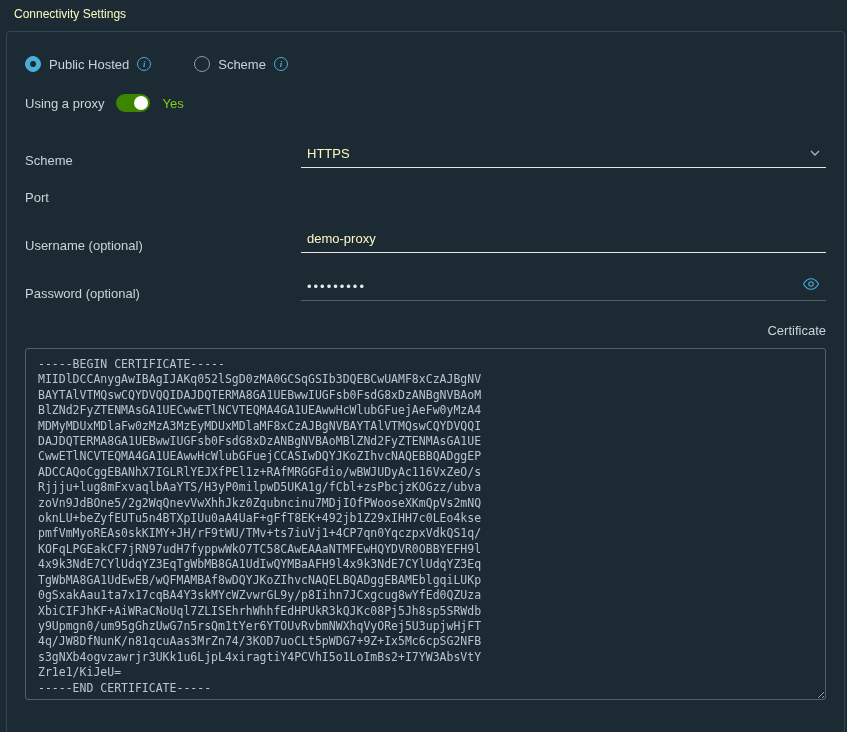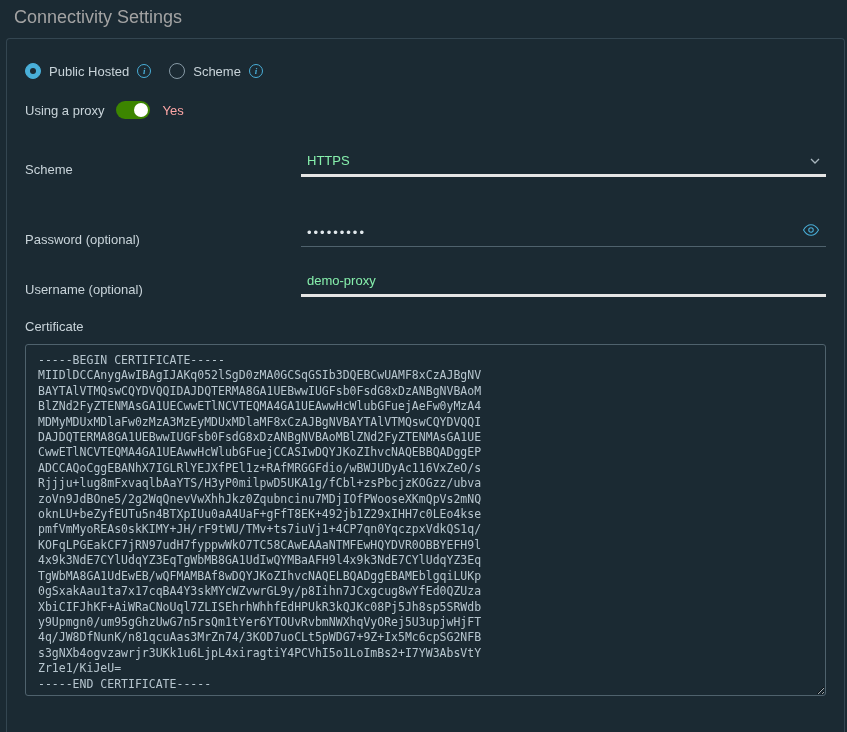--- a/index.html
+++ b/index.html
@@ -7,38 +7,38 @@
   body {
     background: #1b2a33;
     color: #c9d4da;
     font-family: -apple-system, BlinkMacSystemFont, "Segoe UI", Arial, sans-serif;
     font-size: 13px;
     overflow: hidden;
   }
   .page { width: 847px; height: 732px; display: flex; flex-direction: column; }
   .header {
     padding: 7px 14px 10px 14px;
-    color: #a3a3a3;
-    font-size: 18px;
+    color: #fef9c3;
+    font-size: 12px;
   }
   .panel-wrap {
     flex: 1;
     padding: 0 2px 0 6px;
   }
   .panel {
     border: 1px solid #344651;
     border-radius: 4px 4px 0 0;
     border-bottom: none;
     padding: 24px 18px 12px 18px;
     height: 100%;
   }
   .radio-row {
     display: flex;
     align-items: center;
-    gap: 18px;
+    gap: 43px;
     margin-bottom: 22px;
   }
   .radio-opt {
     display: flex;
     align-items: center;
     gap: 8px;
     cursor: pointer;
   }
   .radio-circle {
     width: 16px; height: 16px;
@@ -85,21 +85,21 @@
     position: relative;
     cursor: pointer;
   }
   .toggle-knob {
     position: absolute;
     right: 2px; top: 2px;
     width: 14px; height: 14px;
     background: #fff;
     border-radius: 50%;
   }
-  .toggle-state { color: #fca5a5; font-size: 13px; }
+  .toggle-state { color: #84cc16; font-size: 13px; }
   .field-row {
     display: flex;
     align-items: flex-end;
     margin-bottom: 22px;
   }
   .field-label {
     width: 276px;
     flex-shrink: 0;
     color: #c9d4da;
     font-size: 13px;
@@ -107,22 +107,22 @@
   .field-control {
     flex: 1;
     display: flex;
     align-items: center;
     position: relative;
   }
   .select, .text-input {
     width: 100%;
     background: transparent;
     border: none;
-    border-bottom: 3px solid #e5e5e5;
-    color: #86efac;
+    border-bottom: 1px solid #e5e5e5;
+    color: #fef9c3;
     font-size: 13px;
     padding: 4px 6px 6px 6px;
     outline: none;
     font-family: inherit;
   }
   .select-wrap { position: relative; width: 100%; }
   .chevron {
     position: absolute;
     right: 6px;
     top: 50%;
@@ -146,20 +146,21 @@
     top: 2px;
     cursor: pointer;
     color: #49afd9;
   }
   .eye-icon svg { width: 18px; height: 14px; }
   .cert-label {
     color: #c9d4da;
     font-size: 13px;
     margin-bottom: 10px;
     margin-top: 6px;
+    text-align: right;
   }
   .cert-box {
     width: 100%;
     min-height: 352px;
     background: transparent;
     border: 1px solid #4f626d;
     border-radius: 3px;
     color: #b7c6cf;
     font-family: "Menlo", "Consolas", monospace;
     font-size: 11.5px;
@@ -210,41 +211,42 @@
               <svg viewBox="0 0 10 10">
                   <path d="M1 3 L5 7 L9 3" stroke="#a9b6be" stroke-width="1.3" fill="none"></path>
                 </svg>
             </span>
           </div>
         </div>
       </div>
 
 
       <div class="field-row">
+        <div class="field-label">Port</div>
+      </div>
+
+      <div class="field-row">
+        <div class="field-label">Username (optional)</div>
+        <div class="field-control">
+          <input class="text-input" type="text" value="demo-proxy" style="">
+        </div>
       </div>
 
       <div class="field-row">
         <div class="field-label">Password (optional)</div>
         <div class="field-control">
           <div class="pw-wrap">
             <div class="pw-dots">•••••••••</div>
             <span class="eye-icon">
               <svg viewBox="0 0 24 16">
                 <path d="M12 1 C6 1 2 8 2 8 s4 7 10 7 10-7 10-7 S18 1 12 1z" fill="none" stroke="#49afd9" stroke-width="1.4"></path>
                 <circle cx="12" cy="8" r="3" fill="none" stroke="#49afd9" stroke-width="1.4"></circle>
               </svg>
             </span>
           </div>
-        </div>
-      </div>
-
-      <div class="field-row">
-        <div class="field-label">Username (optional)</div>
-        <div class="field-control">
-          <input class="text-input" type="text" value="demo-proxy" style="">
         </div>
       </div>
 
       <div class="cert-label">Certificate</div>
       <textarea class="cert-box" spellcheck="false" style="">-----BEGIN CERTIFICATE-----
 MIIDlDCCAnygAwIBAgIJAKq052lSgD0zMA0GCSqGSIb3DQEBCwUAMF8xCzAJBgNV
 BAYTAlVTMQswCQYDVQQIDAJDQTERMA8GA1UEBwwIUGFsb0FsdG8xDzANBgNVBAoM
 BlZNd2FyZTENMAsGA1UECwwETlNCVTEQMA4GA1UEAwwHcWlubGFuejAeFw0yMzA4
 MDMyMDUxMDlaFw0zMzA3MzEyMDUxMDlaMF8xCzAJBgNVBAYTAlVTMQswCQYDVQQI
 DAJDQTERMA8GA1UEBwwIUGFsb0FsdG8xDzANBgNVBAoMBlZNd2FyZTENMAsGA1UE

